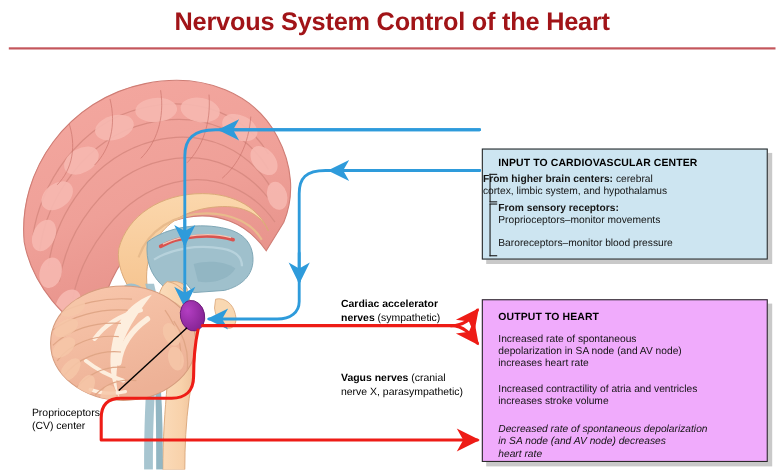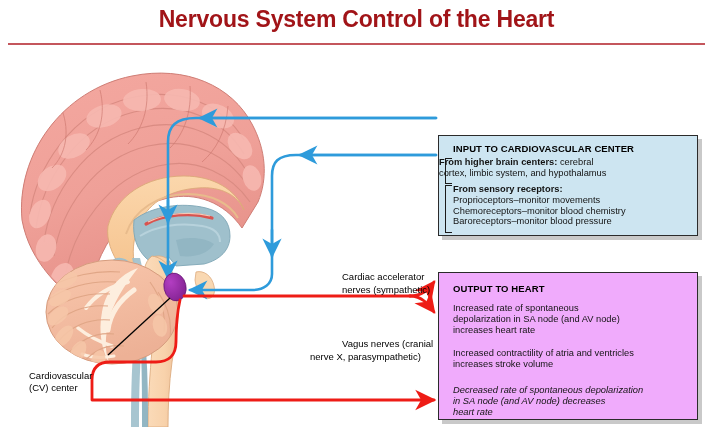--- a/index.html
+++ b/index.html
@@ -46,21 +46,21 @@
   .blk{position:absolute;font-size:9.3px;color:#141414;line-height:10.8px;}
   .blk b{font-weight:bold;}
 
   
   .bracket{position:absolute;border:1.3px solid #1a1a1a;border-right:none;}
 
   
   .nerve-label{
     position:absolute;font-size:9.5px;color:#000;line-height:12.5px;
   }
-  .nerve-label b{font-weight:normal;margin-left:32px;}
+  .nerve-label b{font-weight:bold;}
   #cv-label{position:absolute;left:29px;top:320px;font-size:9.5px;line-height:12px;color:#000;}
 
   .no-sel{user-select:none;}
 </style>
 </head>
 <body>
 
 <div id="title-bar">
   <div id="page-title" class="no-sel">Nervous System Control of the Heart</div>
   <div id="title-rule"></div>
@@ -260,21 +260,21 @@
     <div class="bracket" style="left:6px;top:22px;width:6px;height:24px;"></div>
     <div class="blk" style="left:0;top:21px;width:240px;">
       <span><b>From higher brain centers:</b><span> cerebral</span></span><br>
       <span>cortex, limbic system, and hypothalamus</span>
     </div>
 
     <div class="bracket" style="left:6px;top:49px;width:6px;height:46px;"></div>
     <div class="blk" style="left:14px;top:48px;width:240px;">
       <b>From sensory receptors:</b><br>
       <span>Proprioceptors–monitor movements</span><br>
-      <span>Chemoreceptors–monitor blood chemistry</span><br>
+      <br>
       <span>Baroreceptors–monitor blood pressure</span>
     </div>
   </div>
 
   <div id="output-box" class="callout">
     <div id="output-head" class="box-head no-sel">OUTPUT TO HEART</div>
 
     <div class="blk" style="left:14px;top:30px;width:238px;">
       <span>Increased rate of spontaneous</span><br>
       <span>depolarization in SA node (and AV node)</span><br>
@@ -297,17 +297,17 @@
     <b>Cardiac accelerator</b><br>
     <b>nerves</b><span> (sympathetic)</span>
   </div>
 
   <div class="nerve-label no-sel" style="left:310px;top:288px;">
     <b>Vagus nerves</b><span> (cranial</span><br>
     <span>nerve X, parasympathetic)</span>
   </div>
 
   <div id="cv-label" class="no-sel">
-    <span>Cardiovascular</span><br>
+    <span>Proprioceptors</span><br>
     <span>(CV) center</span>
   </div>
 
 </div>
 
 </body></html>

